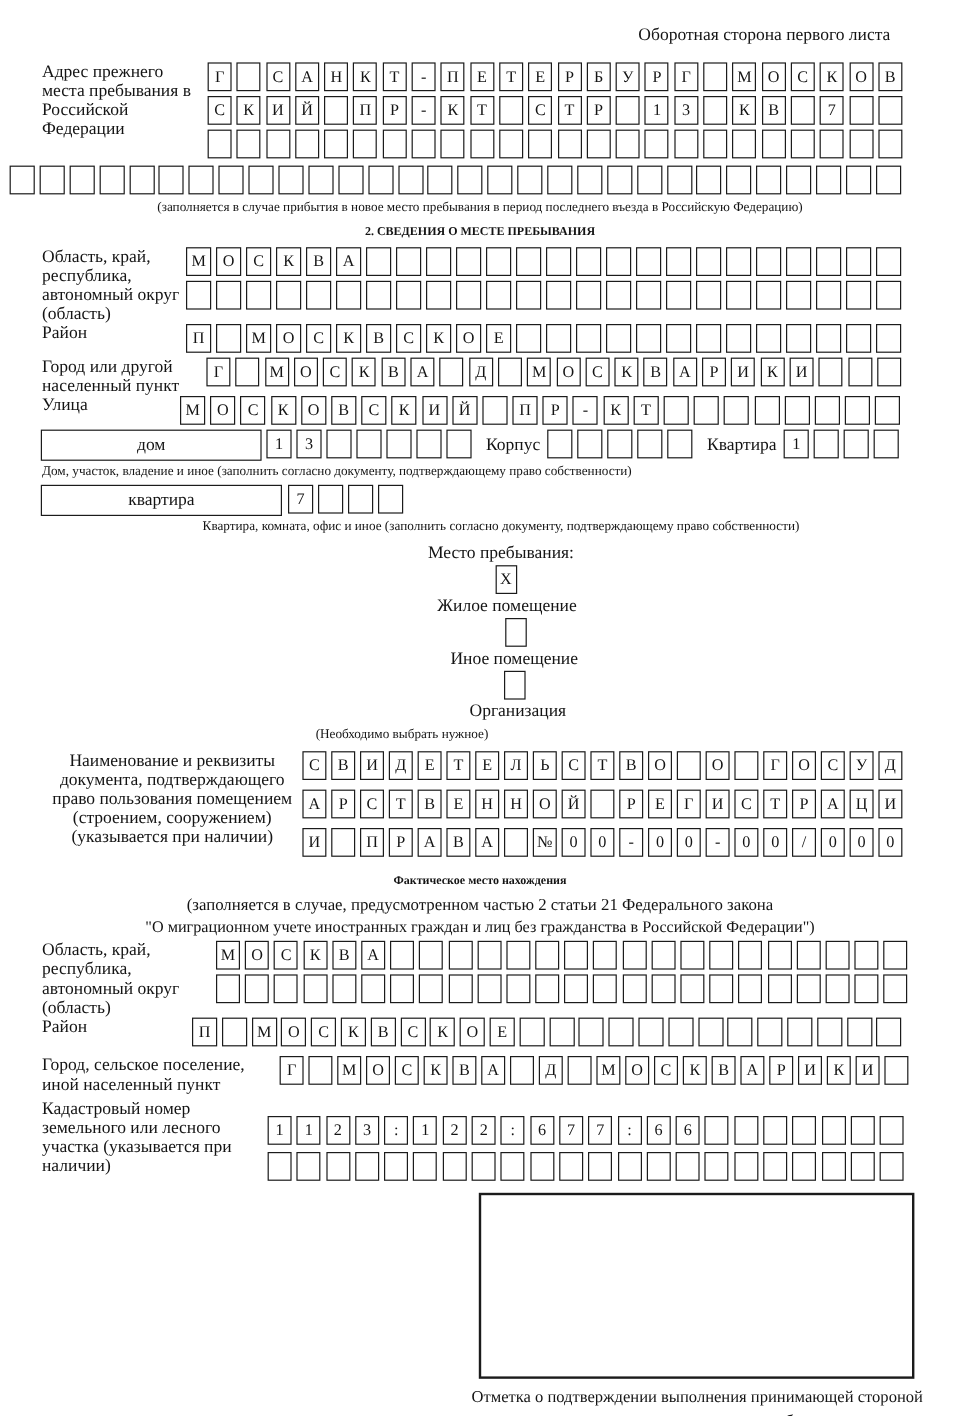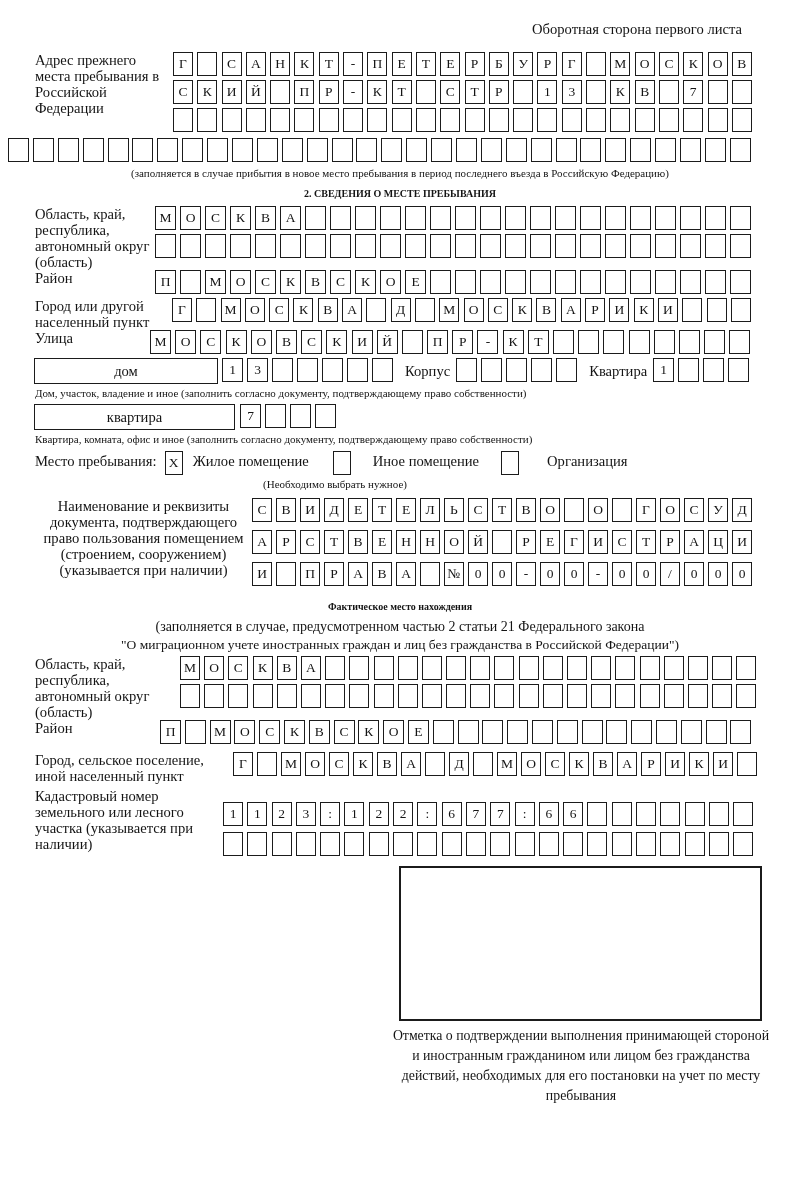--- a/index.html
+++ b/index.html
@@ -24,21 +24,21 @@
   .sec-title{ text-align:center; font-weight:bold; font-size:10px; line-height:18px; margin-top:4px; }
   .inline-box{
     flex:none; box-sizing:border-box; border:1.6px solid #1b1b1b; height:26px;
     display:flex; align-items:center; justify-content:center; font-size:14.6px;
   }
   .gaplbl{ flex:none; line-height:26px; }
   .chk{
     flex:none; width:18px; height:24px; box-sizing:border-box; border:1.6px solid #1b1b1b;
     display:flex; align-items:center; justify-content:center; font-size:13.5px;
   }
-  .stay-row{ display:flex; margin-left:35px; margin-top:4px; }
+  .stay-row{ display:flex; align-items:center; margin-left:35px; margin-top:4px;flex-direction:column; }
   .stamp-box{
     box-sizing:border-box; border:2px solid #1b1b1b;
     width:363px; height:155px; margin:6px 0 0 399px; background:#fff;
   }
   .stamp-caption{
     width:378px; margin:5px 0 0 392px; text-align:center;
     font-size:13.8px; line-height:20px;
   }
   .mt2{margin-top:2px;} .mt3{margin-top:3px;} .mt4{margin-top:4px;} .mt6{margin-top:6px;} .mt8{margin-top:8px;} .mt14{margin-top:14px;}
   .row4{ margin-left:8px; margin-top:2px; }
@@ -347,21 +347,21 @@
 
 <div class="frow mt3" style="margin-left:34px">
   <div class="inline-box" style="width:201px">квартира</div>
   <div class="cellrow" style="--w:21px;--g:4px;margin-left:5px;margin-bottom:0">
       <span class="cell">7</span>
       <span class="cell"></span>
       <span class="cell"></span>
       <span class="cell"></span>
     </div>
 </div>
-<div class="caption mt2" style="text-align:left;margin-left:35px">Квартира, комната, офис и иное (заполнить согласно документу, подтверждающему право собственности)</div>
+<div class="caption mt2" style="text-align:center;margin-left:35px">Квартира, комната, офис и иное (заполнить согласно документу, подтверждающему право собственности)</div>
 
 <div class="stay-row">
   <span>Место пребывания:</span>
   <span class="chk" style="margin-left:8px">X</span>
   <span style="margin-left:10px">Жилое помещение</span>
   <span class="chk" style="margin-left:24px"></span>
   <span style="margin-left:22px">Иное помещение</span>
   <span class="chk" style="margin-left:22px"></span>
   <span style="margin-left:28px">Организация</span>
 </div>

